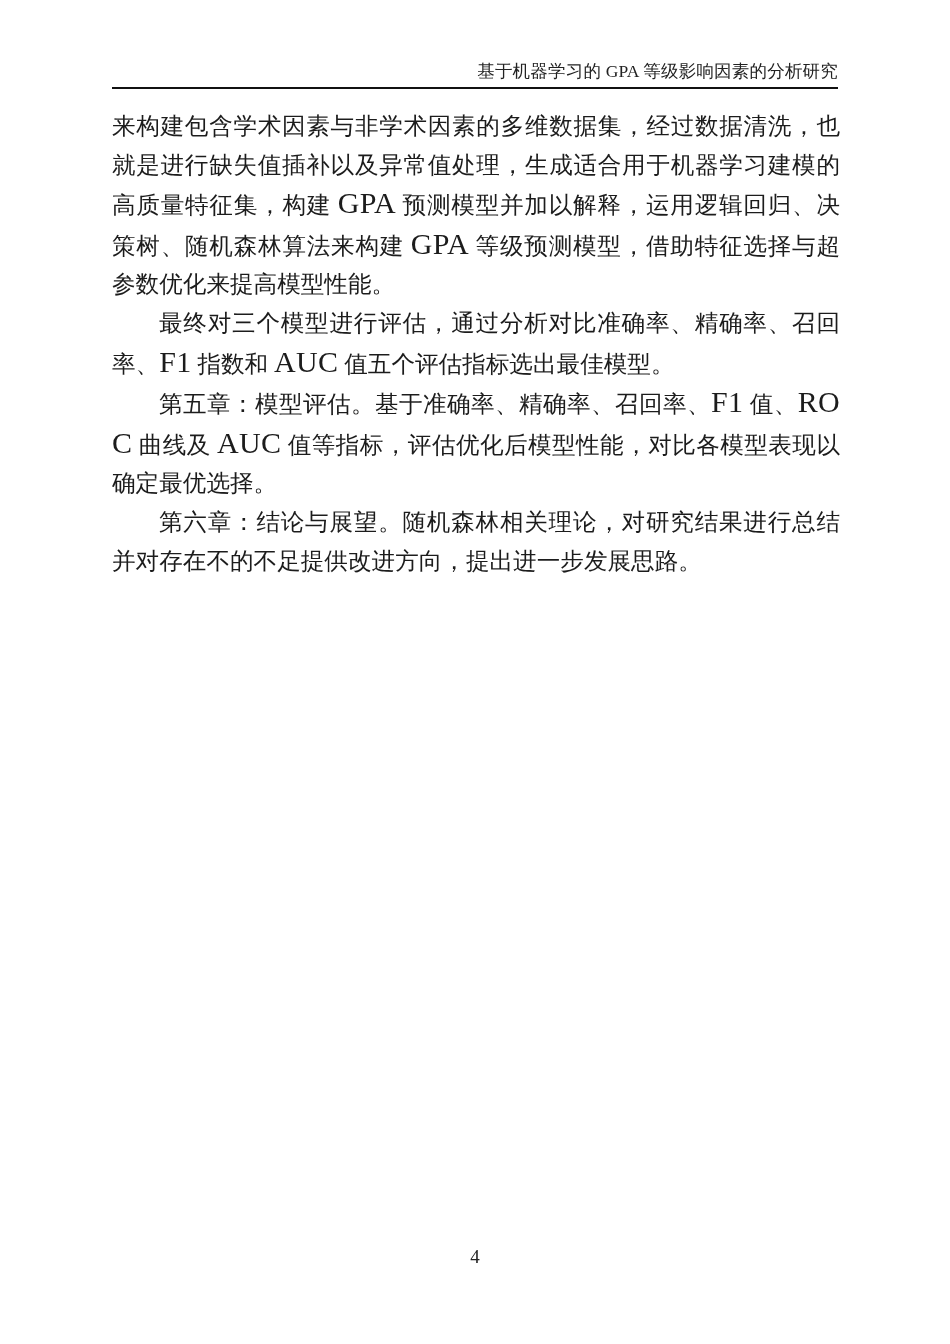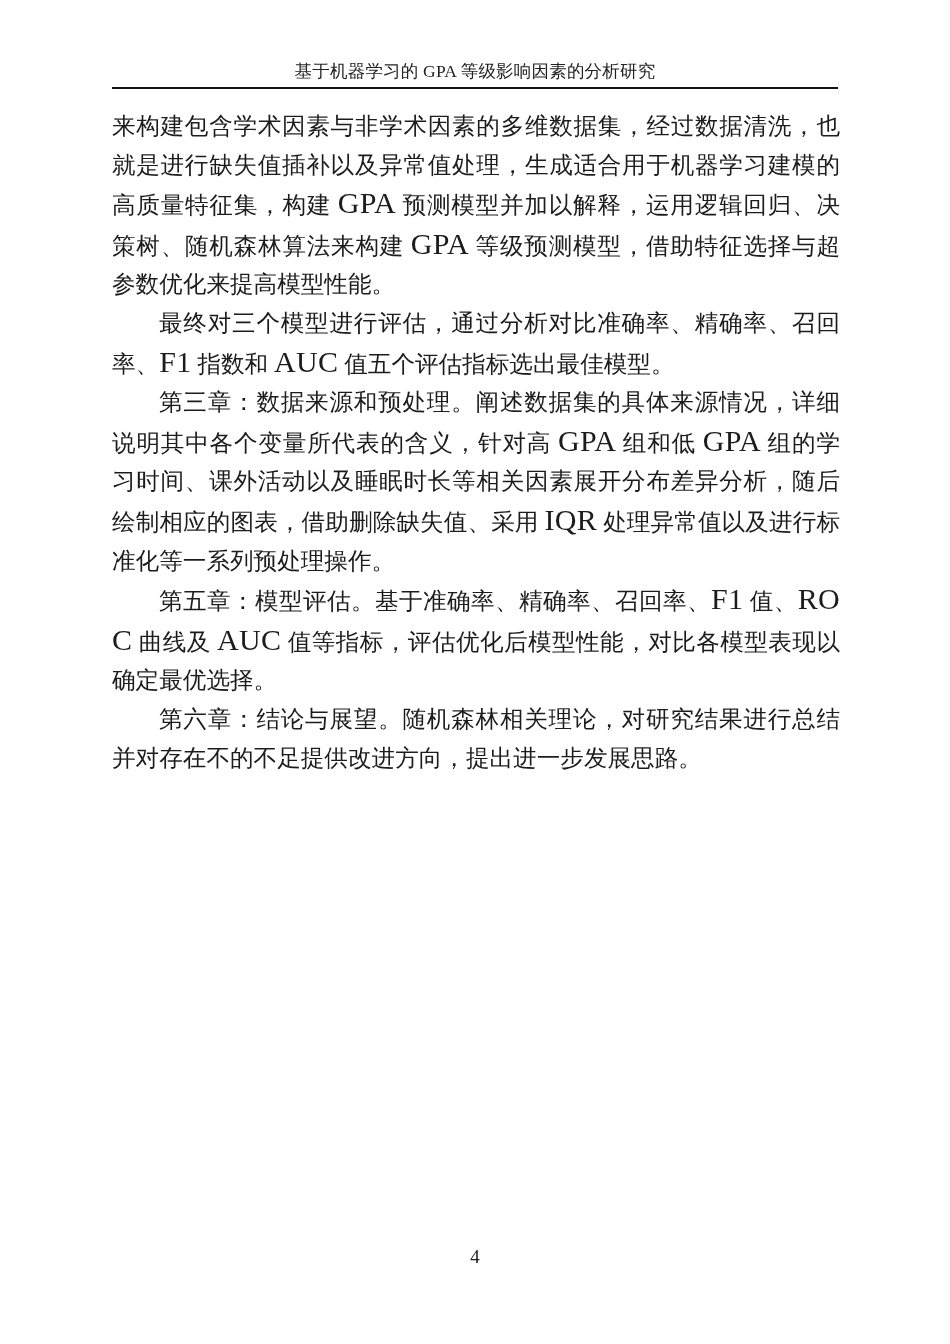--- a/index.html
+++ b/index.html
@@ -21,21 +21,21 @@
   }
 
   
   .header-block {
     position: absolute;
     left: 112px;
     top: 58px;
     width: 726px;
   }
   .header-title {
-    text-align: center;
+    text-align: right;
     font-family: "Liberation Serif", "DejaVu Serif", serif;
     font-size: 17.5px;
     line-height: 26px;
     letter-spacing: 0.2px;
     color: #222222;
     white-space: nowrap;
   }
   .header-rule {
     margin-top: 3px;
     border: 0;
@@ -94,20 +94,19 @@
 <div class="page">
 
   <div class="header-block">
     <div class="header-title">基于机器学习的 GPA 等级影响因素的分析研究</div>
     <hr class="header-rule">
   </div>
 
   <div class="body-block" id="body-block">
       <p class="para">来构建包含学术因素与非学术因素的多维数据集，经过数据清洗，也就是进行缺失值插补以及异常值处理，生成适合用于机器学习建模的高质量特征集，构建 <span class="lat">GPA</span> 预测模型并加以解释，运用逻辑回归、决策树、随机森林算法来构建 <span class="lat">GPA</span> 等级预测模型，借助特征选择与超参数优化来提高模型性能。</p>
       <p class="para indent">最终对三个模型进行评估，通过分析对比准确率、精确率、召回率、<span class="lat">F1</span> 指数和 <span class="lat">AUC</span> 值五个评估指标选出最佳模型。</p>
-      <p class="para indent">第三章：数据来源和预处理。阐述数据集的具体来源情况，详细说明其中各个变量所代表的含义，针对高 <span class="lat">GPA</span> 组和低 <span class="lat">GPA</span> 组的学习时间、课外活动以及睡眠时长等相关因素展开分布差异分析，随后绘制相应的图表，借助删除缺失值、采用 <span class="lat">IQR</span> 处理异常值以及进行标准化等一系列预处理操作。</p>
       <p class="para indent">第五章：模型评估。基于准确率、精确率、召回率、<span class="lat">F1</span> 值、<span class="lat">ROC</span> 曲线及 <span class="lat">AUC</span> 值等指标，评估优化后模型性能，对比各模型表现以确定最优选择。</p>
       <p class="para indent">第六章：结论与展望。随机森林相关理论，对研究结果进行总结并对存在不的不足提供改进方向，提出进一步发展思路。</p>
     </div>
 
   <div class="page-number">4</div>
 
 </div>
 
 </body></html>

